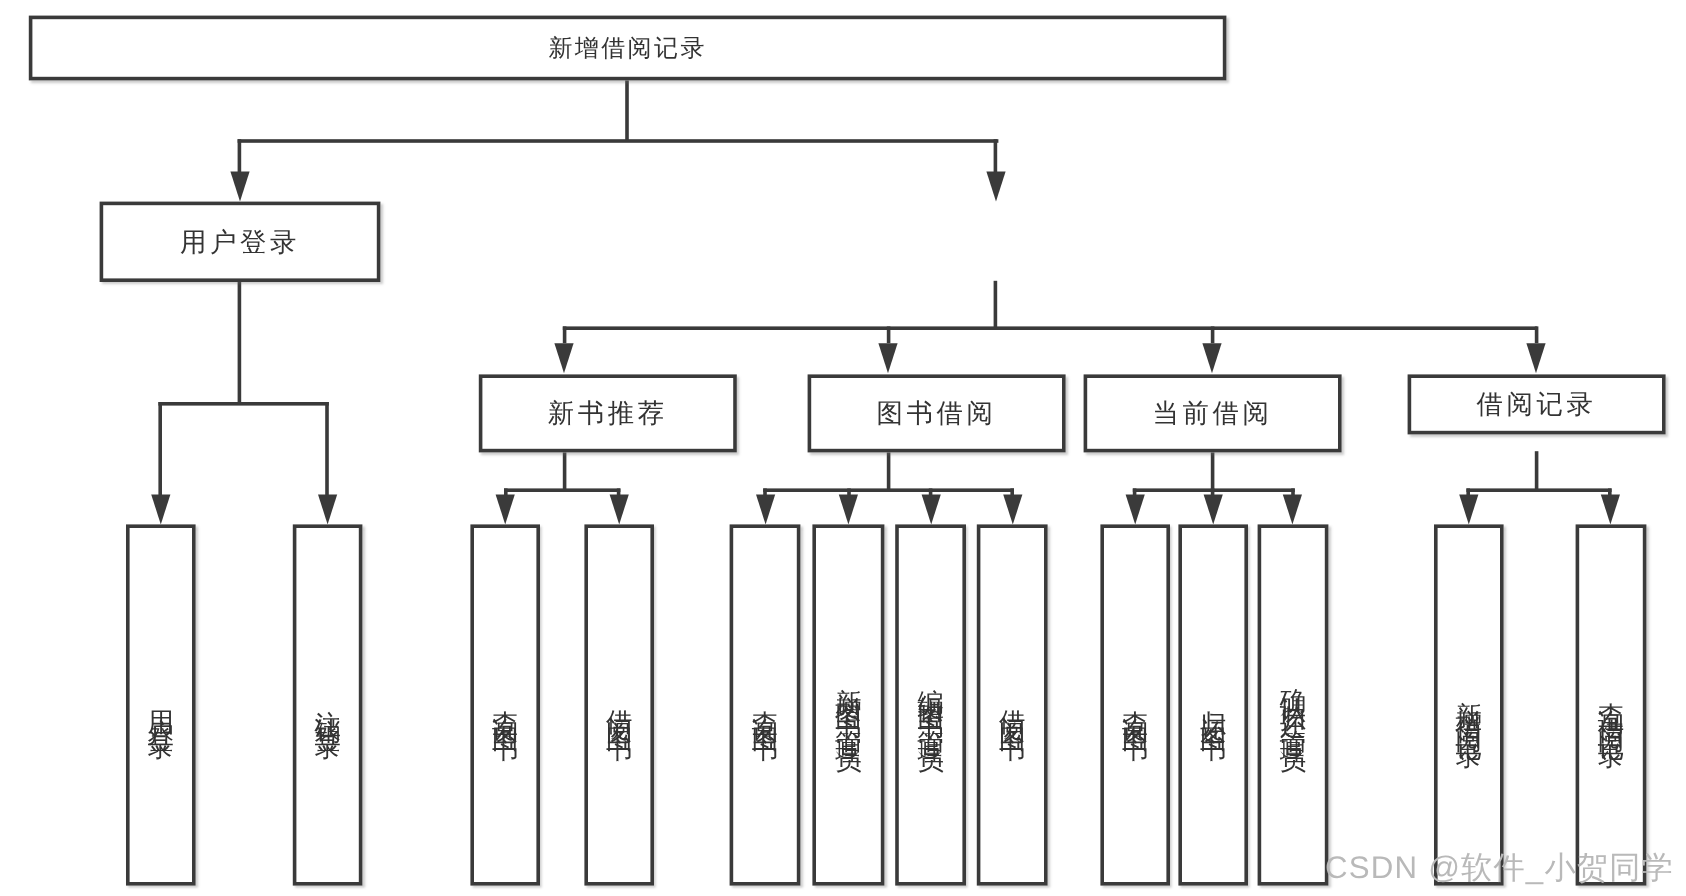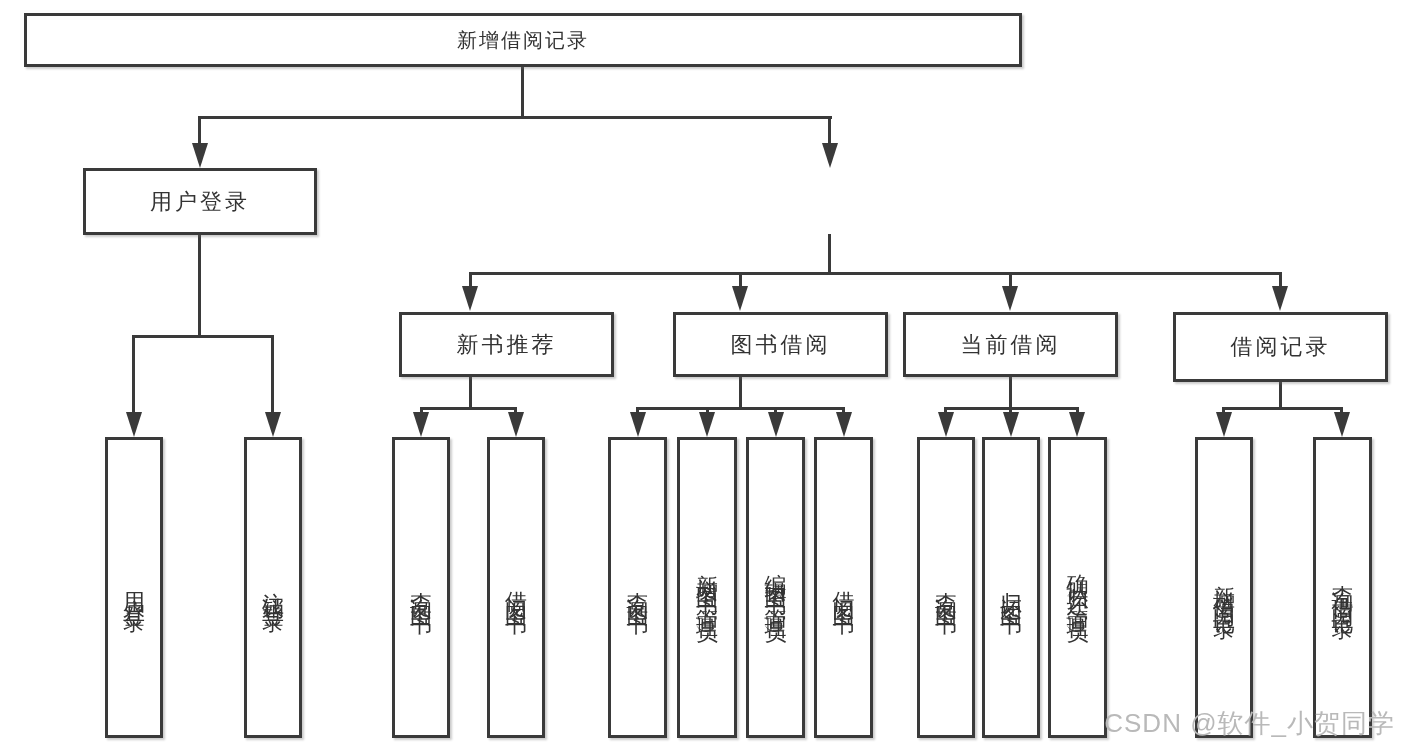--- a/index.html
+++ b/index.html
@@ -119,21 +119,21 @@
 
   <div class="box h" style="left:83px;top:168px;width:234px;height:67px;">用户登录</div>
 
 
   <div class="box h" style="left:363px;top:312px;width:215px;height:65px;margin-left:36px;">新书推荐</div>
 
   <div class="box h" style="left:633px;top:312px;width:215px;height:65px;margin-left:40px;">图书借阅</div>
 
   <div class="box h" style="left:903px;top:312px;width:215px;height:65px;">当前借阅</div>
 
-  <div class="box h" style="left:1173px;top:312px;width:215px;height:70px;">借阅记录</div>
+  <div class="box h" style="left:1173px;top:312px;width:215px;height:50px;">借阅记录</div>
 
   <div class="box v" style="left:105px;top:437px;width:58px;height:301px;">用户登录</div>
   <div class="box v" style="left:244px;top:437px;width:58px;height:301px;">注销登录</div>
 
   <div class="box v" style="left:392px;top:437px;width:58px;height:301px;">查询图书</div>
   <div class="box v" style="left:487px;top:437px;width:58px;height:301px;">借阅图书</div>
 
   <div class="box v" style="left:608px;top:437px;width:59px;height:301px;">查询图书</div>
   <div class="box v" style="left:677px;top:437px;width:60px;height:301px;">新增图书（管理员）</div>
   <div class="box v" style="left:746px;top:437px;width:59px;height:301px;">编辑图书（管理员）</div>

